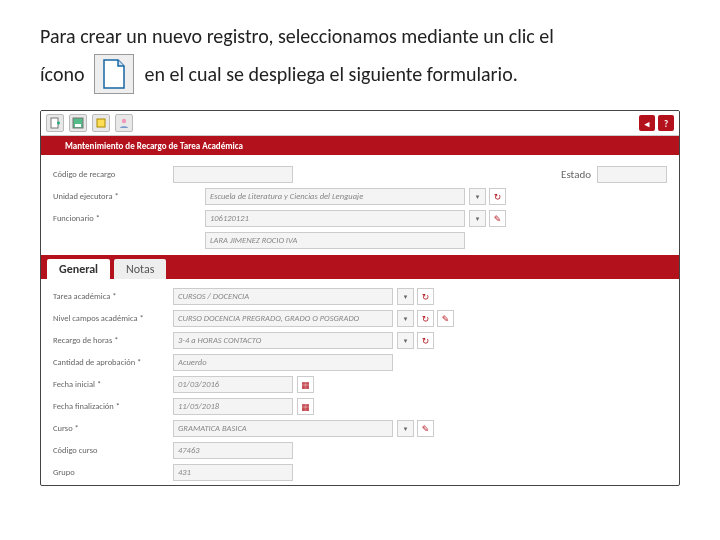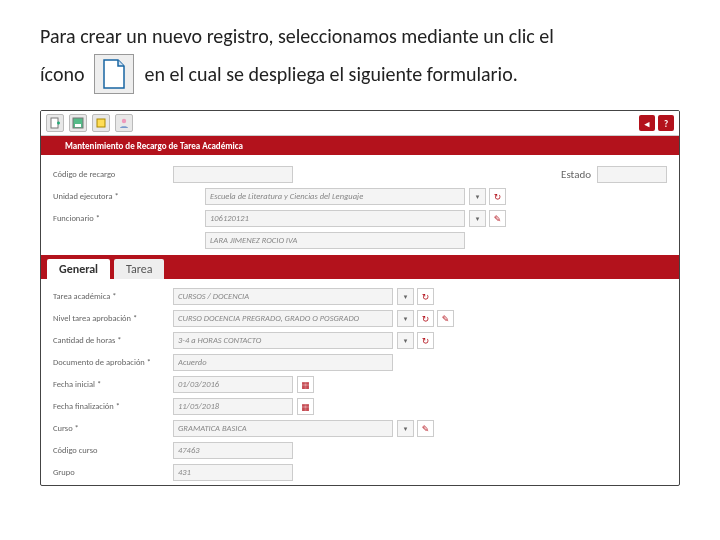--- a/index.html
+++ b/index.html
@@ -124,56 +124,56 @@
       </div>
       <div class="row">
         <div class="lbl"></div>
         <div class="fld md">
             <input value="LARA JIMENEZ ROCIO IVA" style="">
           </div>
       </div>
 
       <div class="tabs">
         <div class="tab active">General</div>
-        <div class="tab inactive">Tarea</div>
+        <div class="tab inactive">Notas</div>
       </div>
 
       <div class="row" style="margin-top:8px;">
         <div class="lbl">Tarea académica *</div>
         <div class="fld">
             <input value="CURSOS / DOCENCIA" style="">
           </div>
         <div class="ctrl">
             <div class="btn-dd">▾</div>
             <div class="btn-act">↻</div>
           </div>
       </div>
       <div class="row">
-        <div class="lbl">Nivel tarea aprobación *</div>
+        <div class="lbl">Nivel campos académica *</div>
         <div class="fld">
             <input value="CURSO DOCENCIA PREGRADO, GRADO O POSGRADO" style="">
           </div>
         <div class="ctrl">
             <div class="btn-dd">▾</div>
             <div class="btn-act">↻</div>
             <div class="btn-act">✎</div>
           </div>
       </div>
       <div class="row">
-        <div class="lbl">Cantidad de horas *</div>
+        <div class="lbl">Recargo de horas *</div>
         <div class="fld">
             <input value="3-4 a HORAS CONTACTO" style="">
           </div>
         <div class="ctrl">
             <div class="btn-dd">▾</div>
             <div class="btn-act">↻</div>
           </div>
       </div>
       <div class="row">
-        <div class="lbl">Documento de aprobación *</div>
+        <div class="lbl">Cantidad de aprobación *</div>
         <div class="fld">
             <input value="Acuerdo" style="">
           </div>
       </div>
       <div class="row">
         <div class="lbl">Fecha inicial *</div>
         <div class="fld sm">
             <input value="01/03/2016" style="">
           </div>
         <div class="ctrl">

